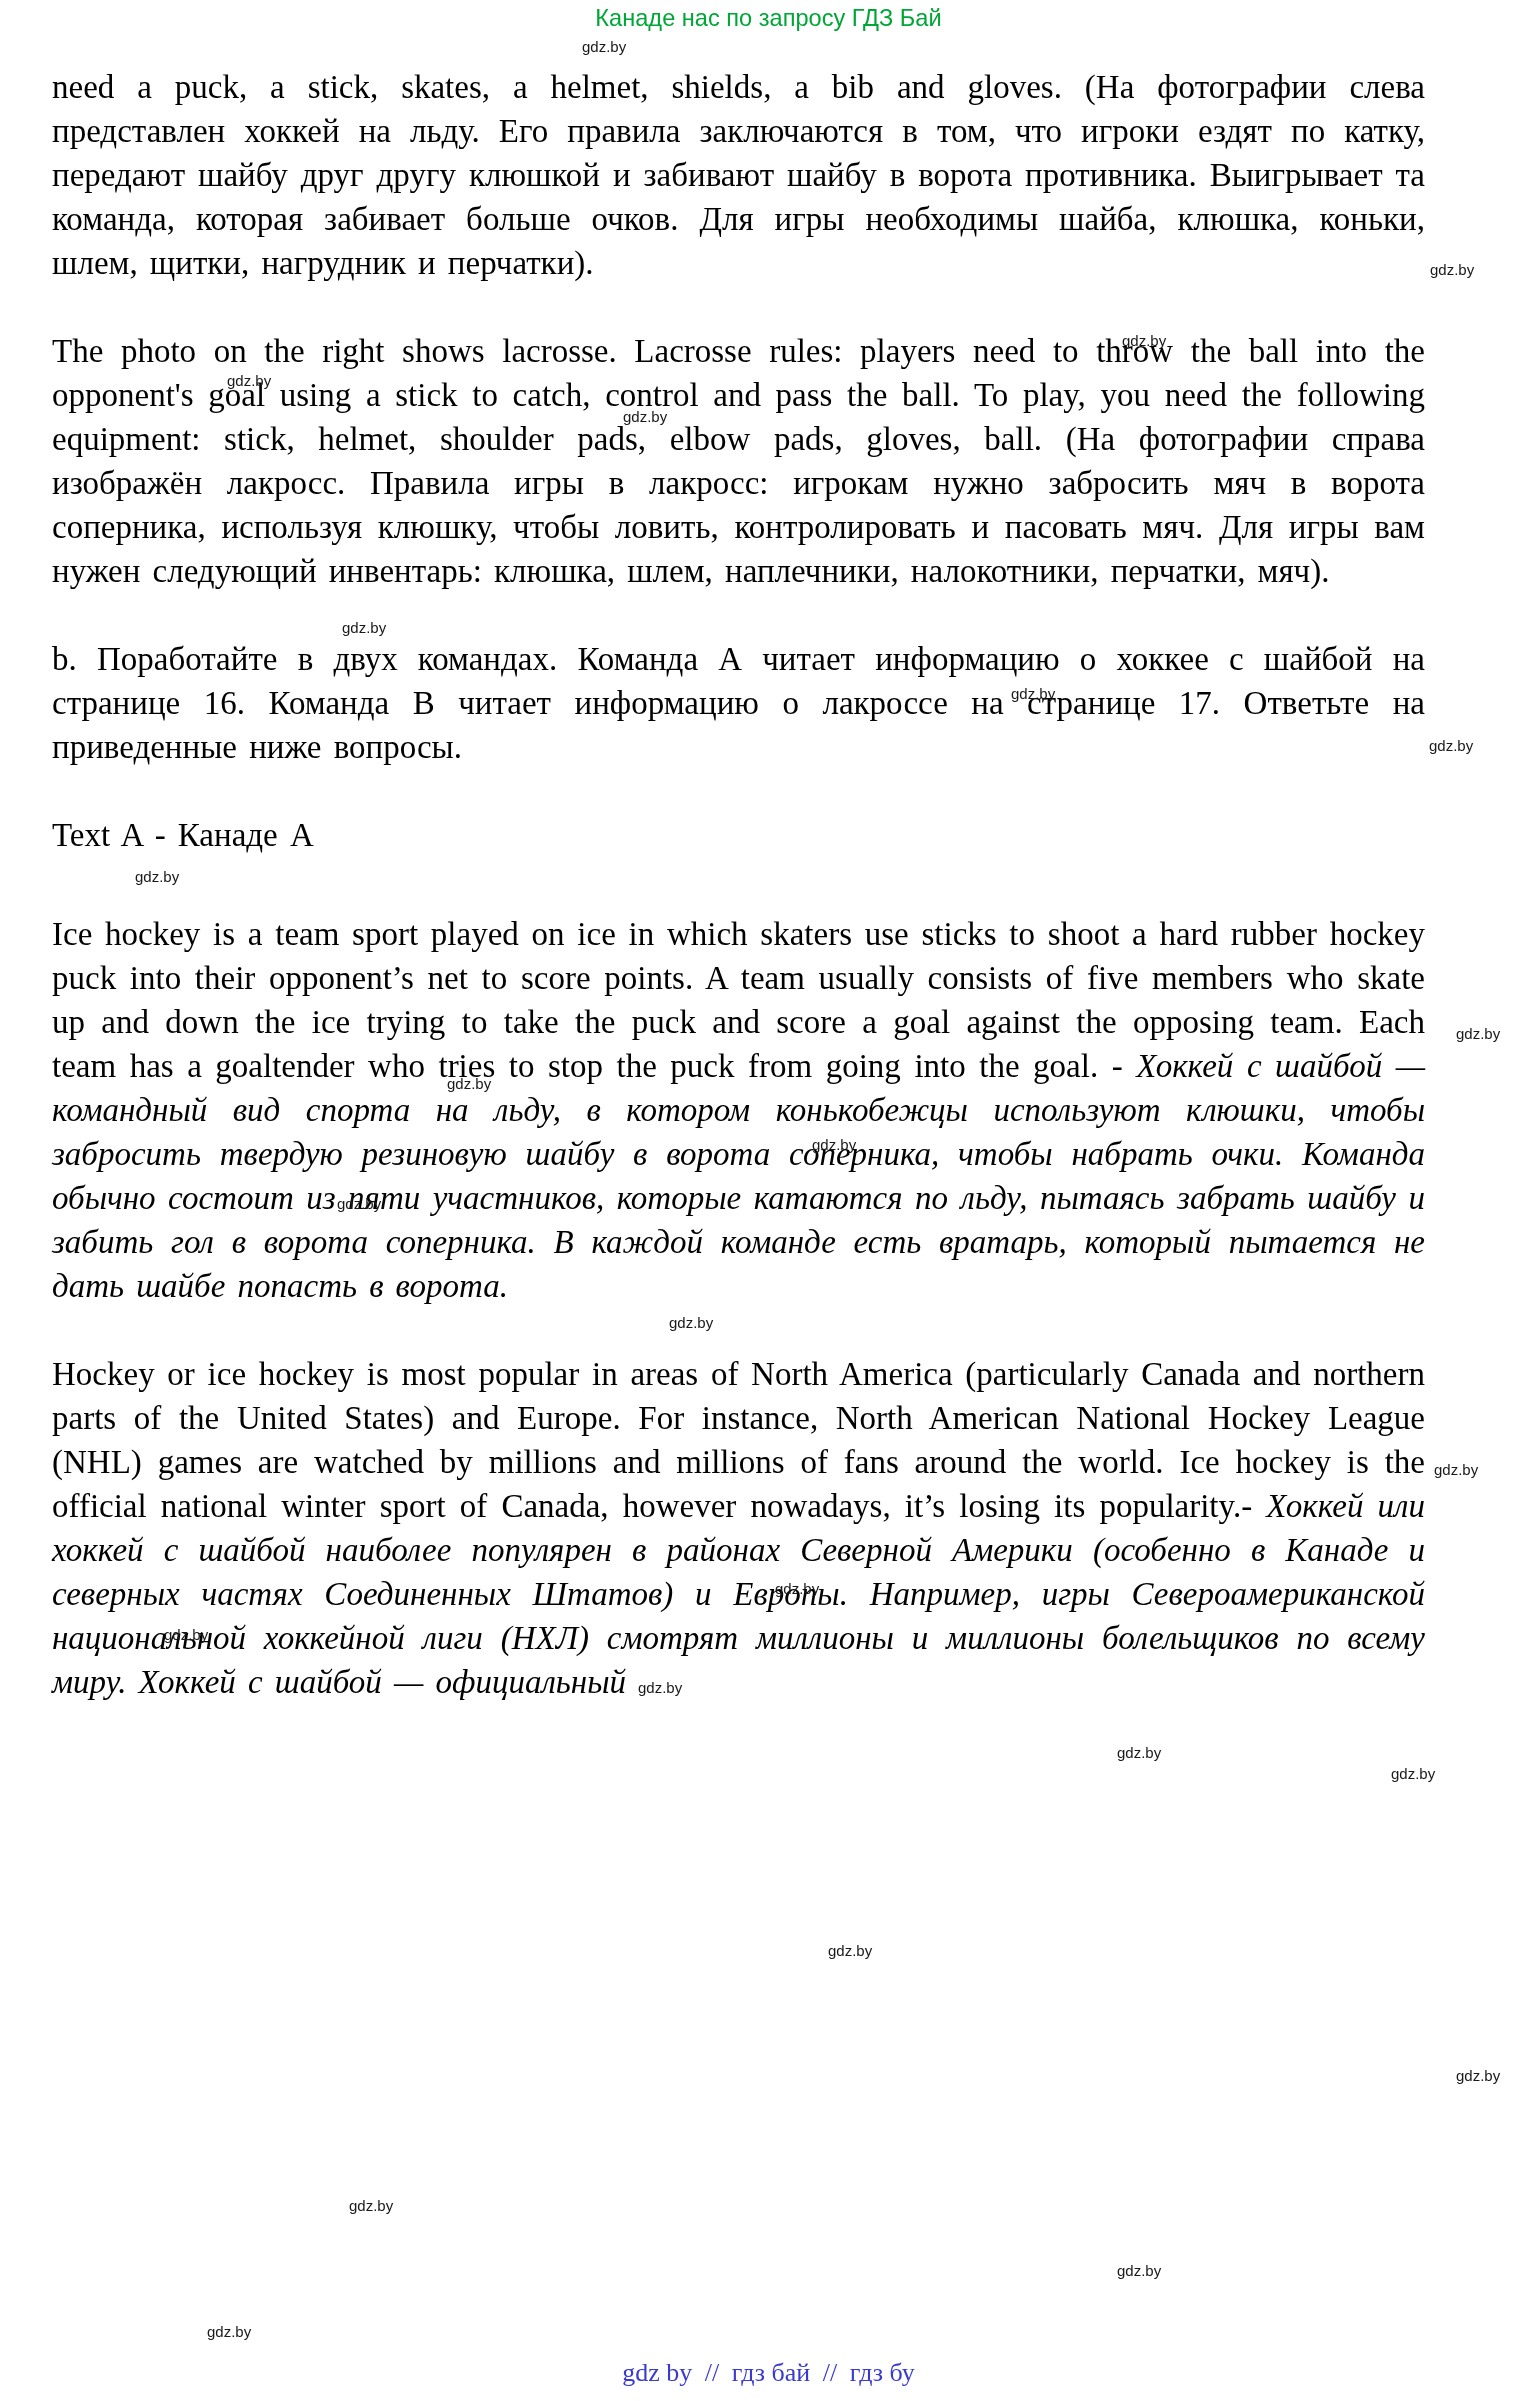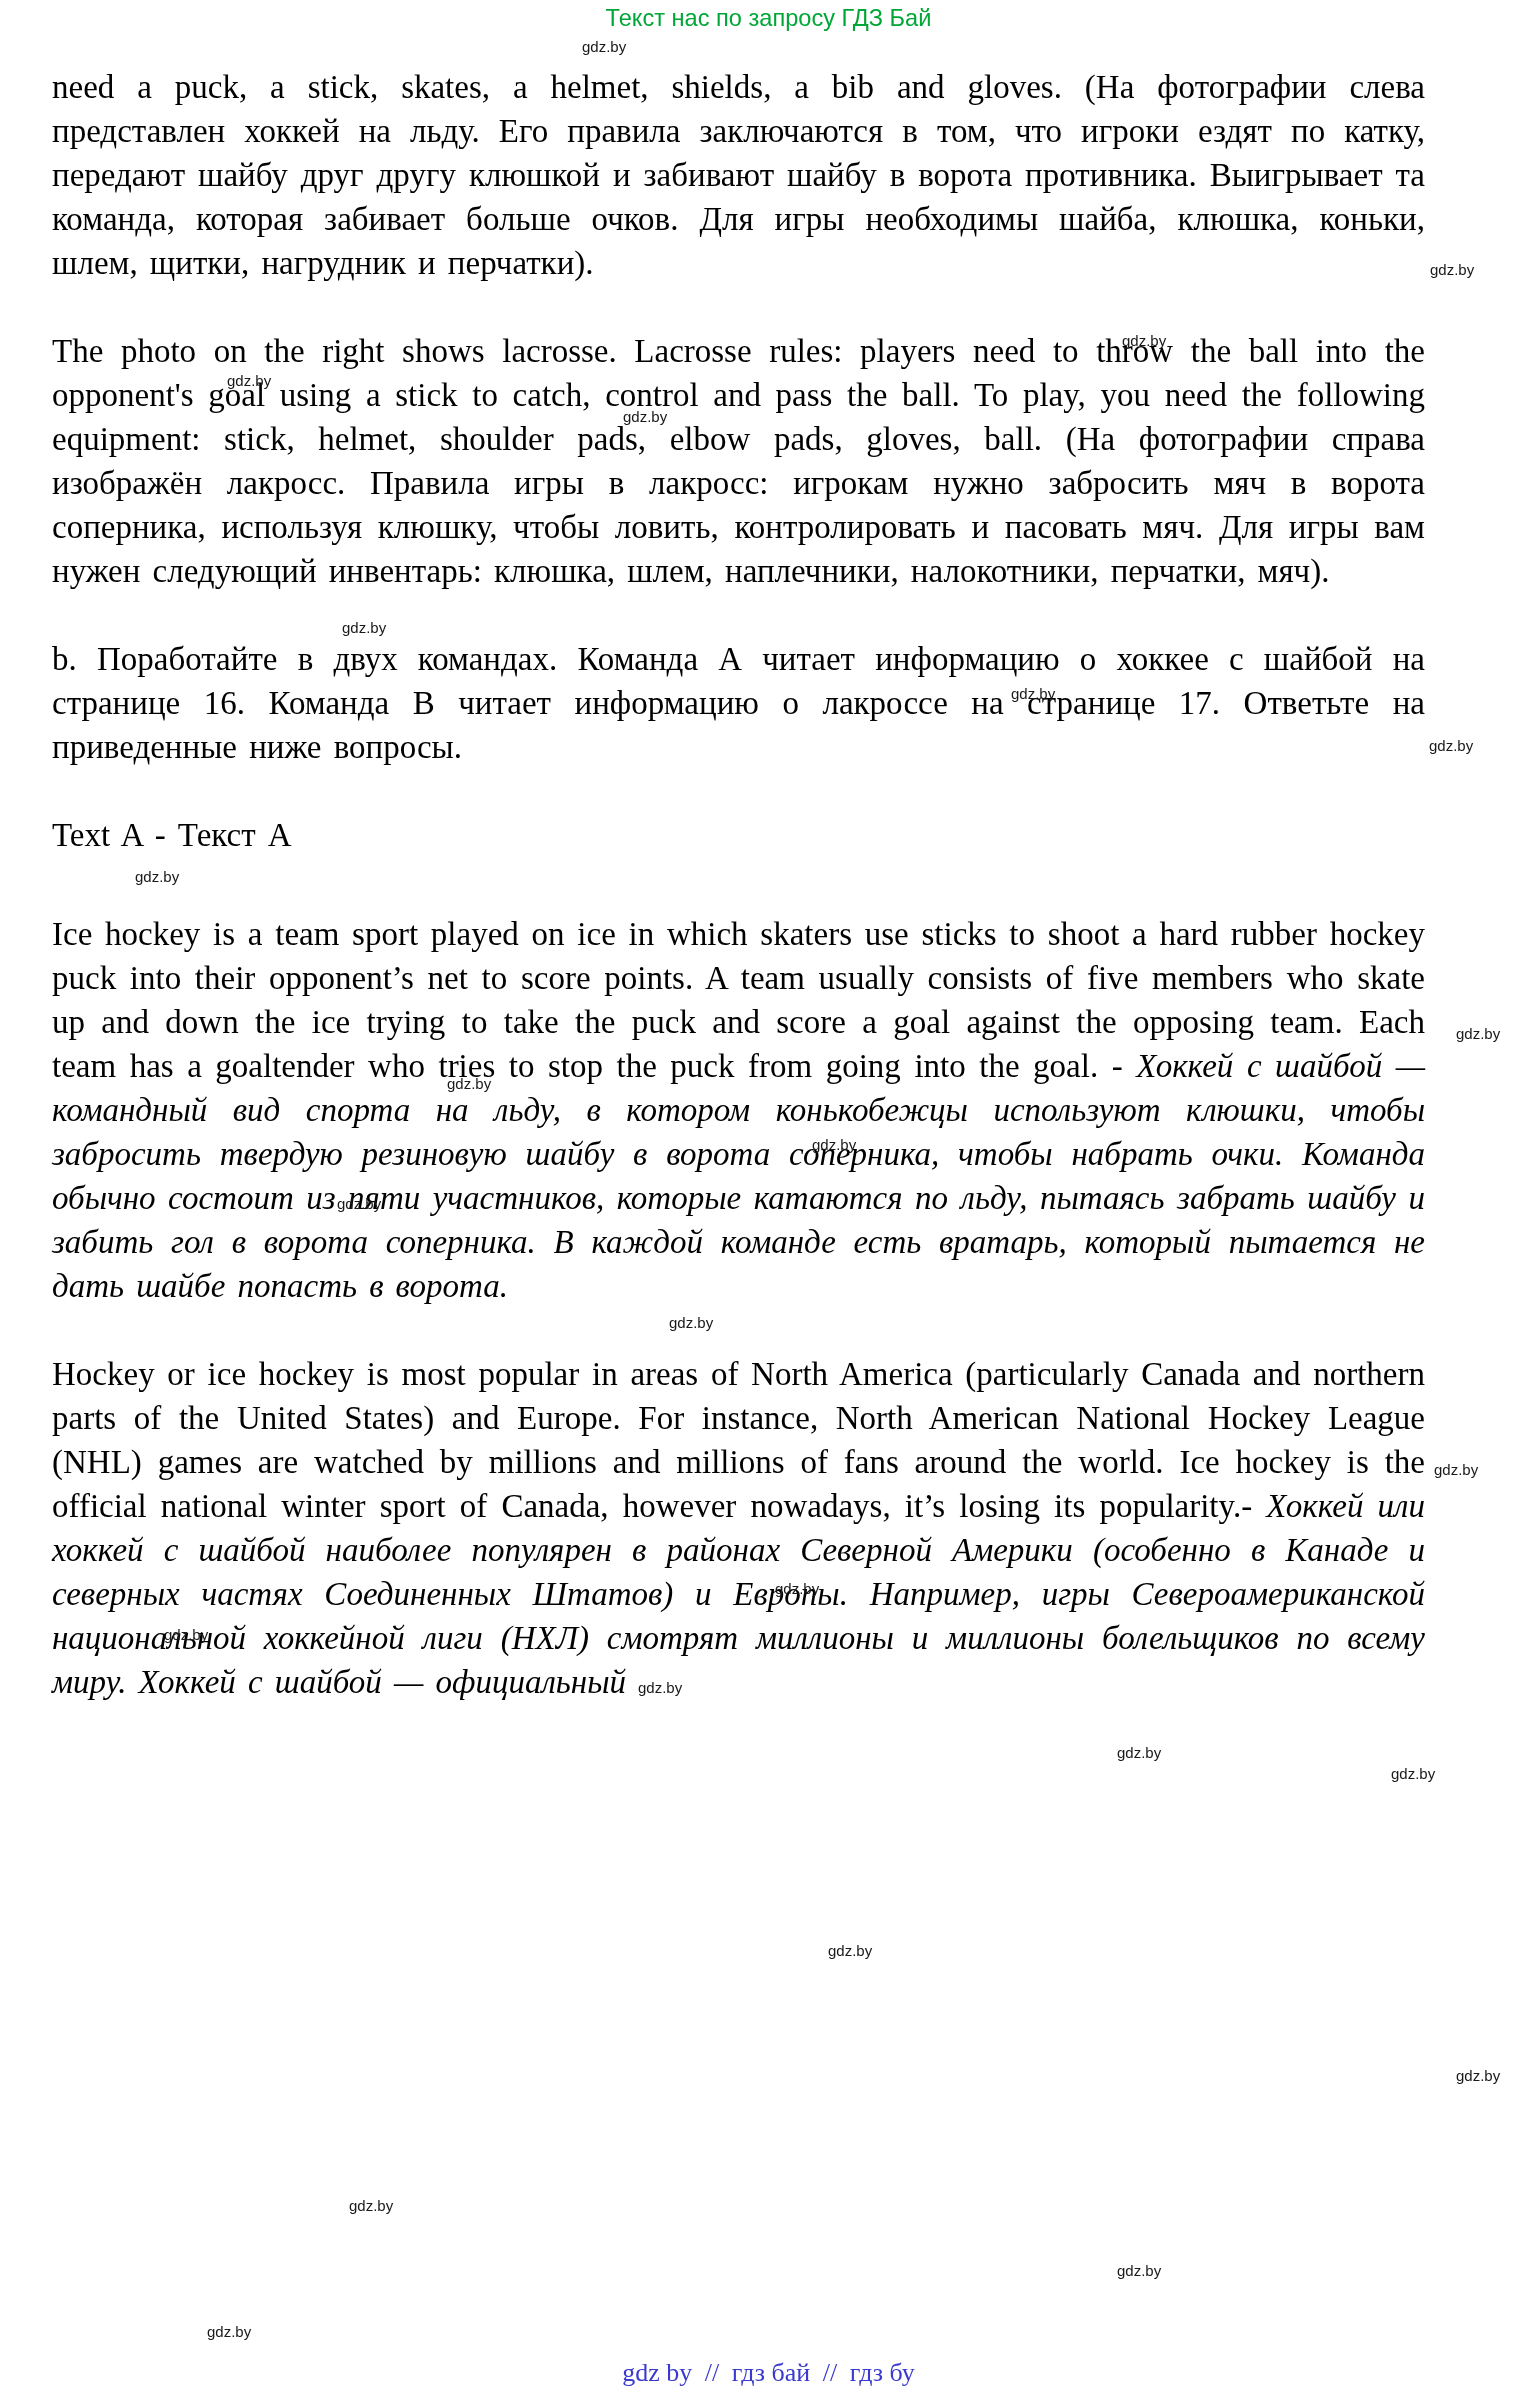--- a/index.html
+++ b/index.html
@@ -65,27 +65,27 @@
     cursor: pointer;
   }
   .fsep {
     color: #3a3ad0;
     margin: 0 4.7px;
   }
 </style>
 </head>
 <body>
 
-<div class="promo">Текст нас по запросу ГДЗ Бай</div>
+<div class="promo">Канаде нас по запросу ГДЗ Бай</div>
 
 <main class="content">
   <p class="para">need a puck, a stick, skates, a helmet, shields, a bib and gloves. (На фотографии слева представлен хоккей на льду. Его правила заключаются в том, что игроки ездят по катку, передают шайбу друг другу клюшкой и забивают шайбу в ворота противника. Выигрывает та команда, которая забивает больше очков. Для игры необходимы шайба, клюшка, коньки, шлем, щитки, нагрудник и перчатки).</p>
   <p class="para">The photo on the right shows lacrosse. Lacrosse rules: players need to throw the ball into the opponent's goal using a stick to catch, control and pass the ball. To play, you need the following equipment: stick, helmet, shoulder pads, elbow pads, gloves, ball. (На фотографии справа изображён лакросс. Правила игры в лакросс: игрокам нужно забросить мяч в ворота соперника, используя клюшку, чтобы ловить, контролировать и пасовать мяч. Для игры вам нужен следующий инвентарь: клюшка, шлем, наплечники, налокотники, перчатки, мяч).</p>
   <p class="para">b. Поработайте в двух командах. Команда А читает информацию о хоккее с шайбой на странице 16. Команда В читает информацию о лакроссе на странице 17. Ответьте на приведенные ниже вопросы.</p>
-  <p class="para heading">Text A - Текст А</p>
+  <p class="para heading">Text A - Канаде А</p>
   <p class="para"><span>Ice hockey is a team sport played on ice in which skaters use sticks to shoot a hard rubber hockey puck into their opponent’s net to score points. A team usually consists of five members who skate up and down the ice trying to take the puck and score a goal against the opposing team. Each team has a goaltender who tries to stop the puck from going into the goal. - </span><span class="ru">Хоккей с шайбой — командный вид спорта на льду, в котором конькобежцы используют клюшки, чтобы забросить твердую резиновую шайбу в ворота соперника, чтобы набрать очки. Команда обычно состоит из пяти участников, которые катаются по льду, пытаясь забрать шайбу и забить гол в ворота соперника. В каждой команде есть вратарь, который пытается не дать шайбе попасть в ворота.</span></p>
   <p class="para"><span>Hockey or ice hockey is most popular in areas of North America (particularly Canada and northern parts of the United States) and Europe. For instance, North American National Hockey League (NHL) games are watched by millions and millions of fans around the world. Ice hockey is the official national winter sport of Canada, however nowadays, it’s losing its popularity.- </span><span class="ru">Хоккей или хоккей с шайбой наиболее популярен в районах Северной Америки (особенно в Канаде и северных частях Соединенных Штатов) и Европы. Например, игры Североамериканской национальной хоккейной лиги (НХЛ) смотрят миллионы и миллионы болельщиков по всему миру. Хоккей с шайбой — официальный</span></p>
 </main>
 
 <span class="wm" style="left:582px; top:39px">gdz.by</span>
 <span class="wm" style="left:1430px; top:262px">gdz.by</span>
 <span class="wm" style="left:1122px; top:333px">gdz.by</span>
 <span class="wm" style="left:227px; top:373px">gdz.by</span>
 <span class="wm" style="left:623px; top:409px">gdz.by</span>
 <span class="wm" style="left:342px; top:620px">gdz.by</span>

